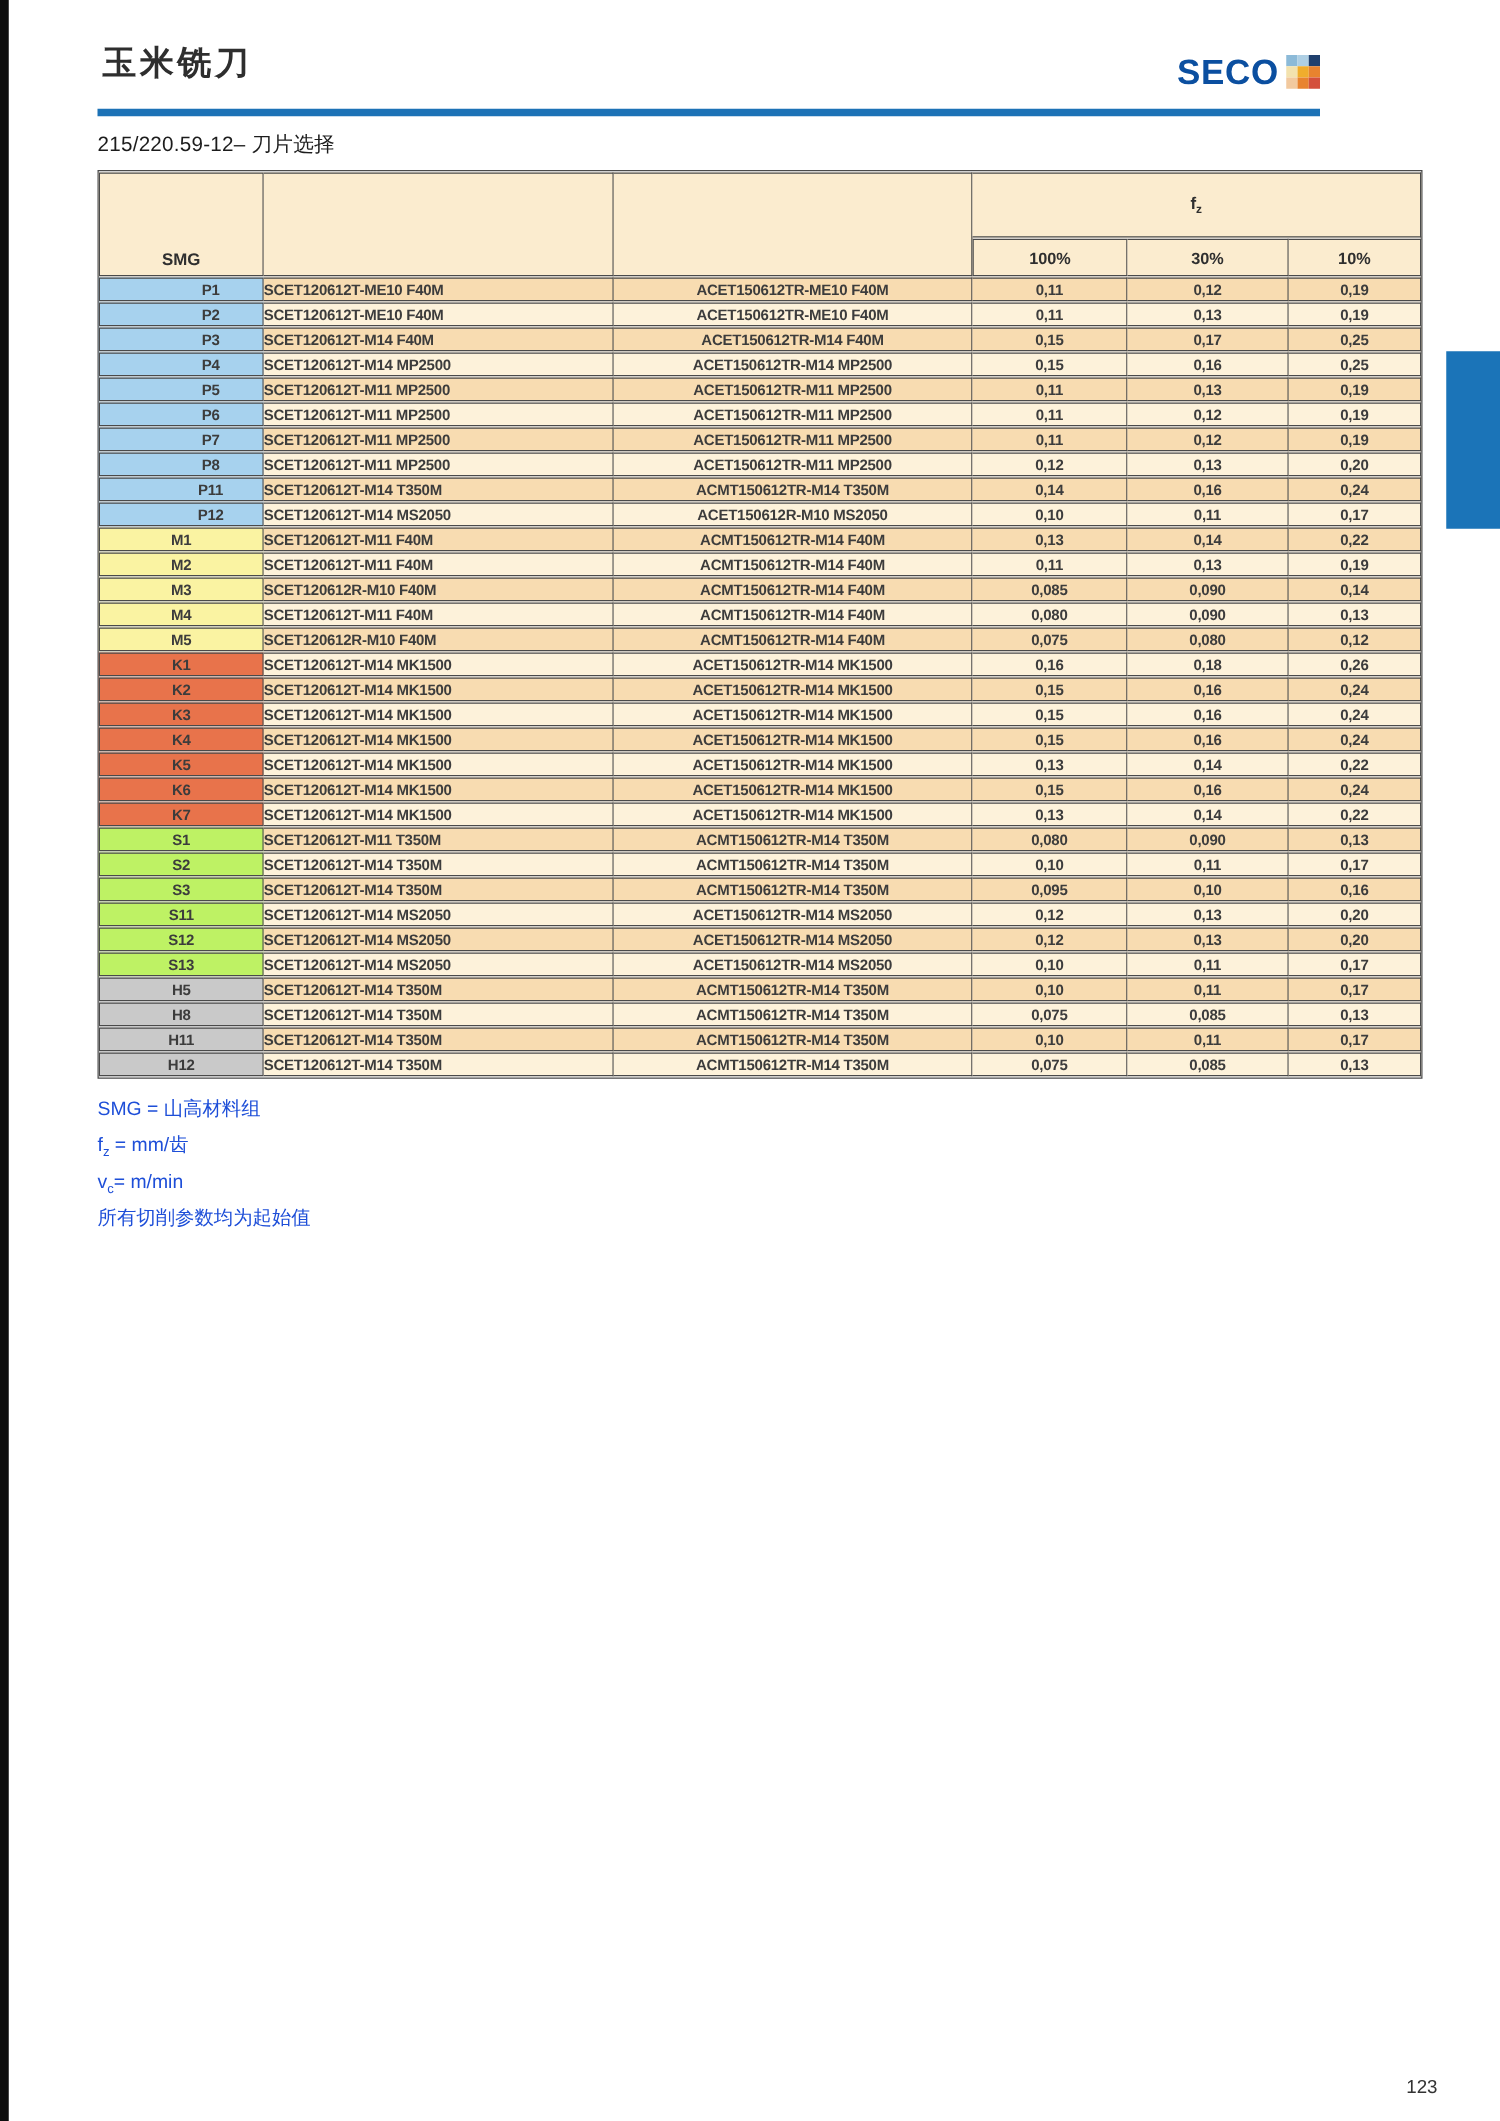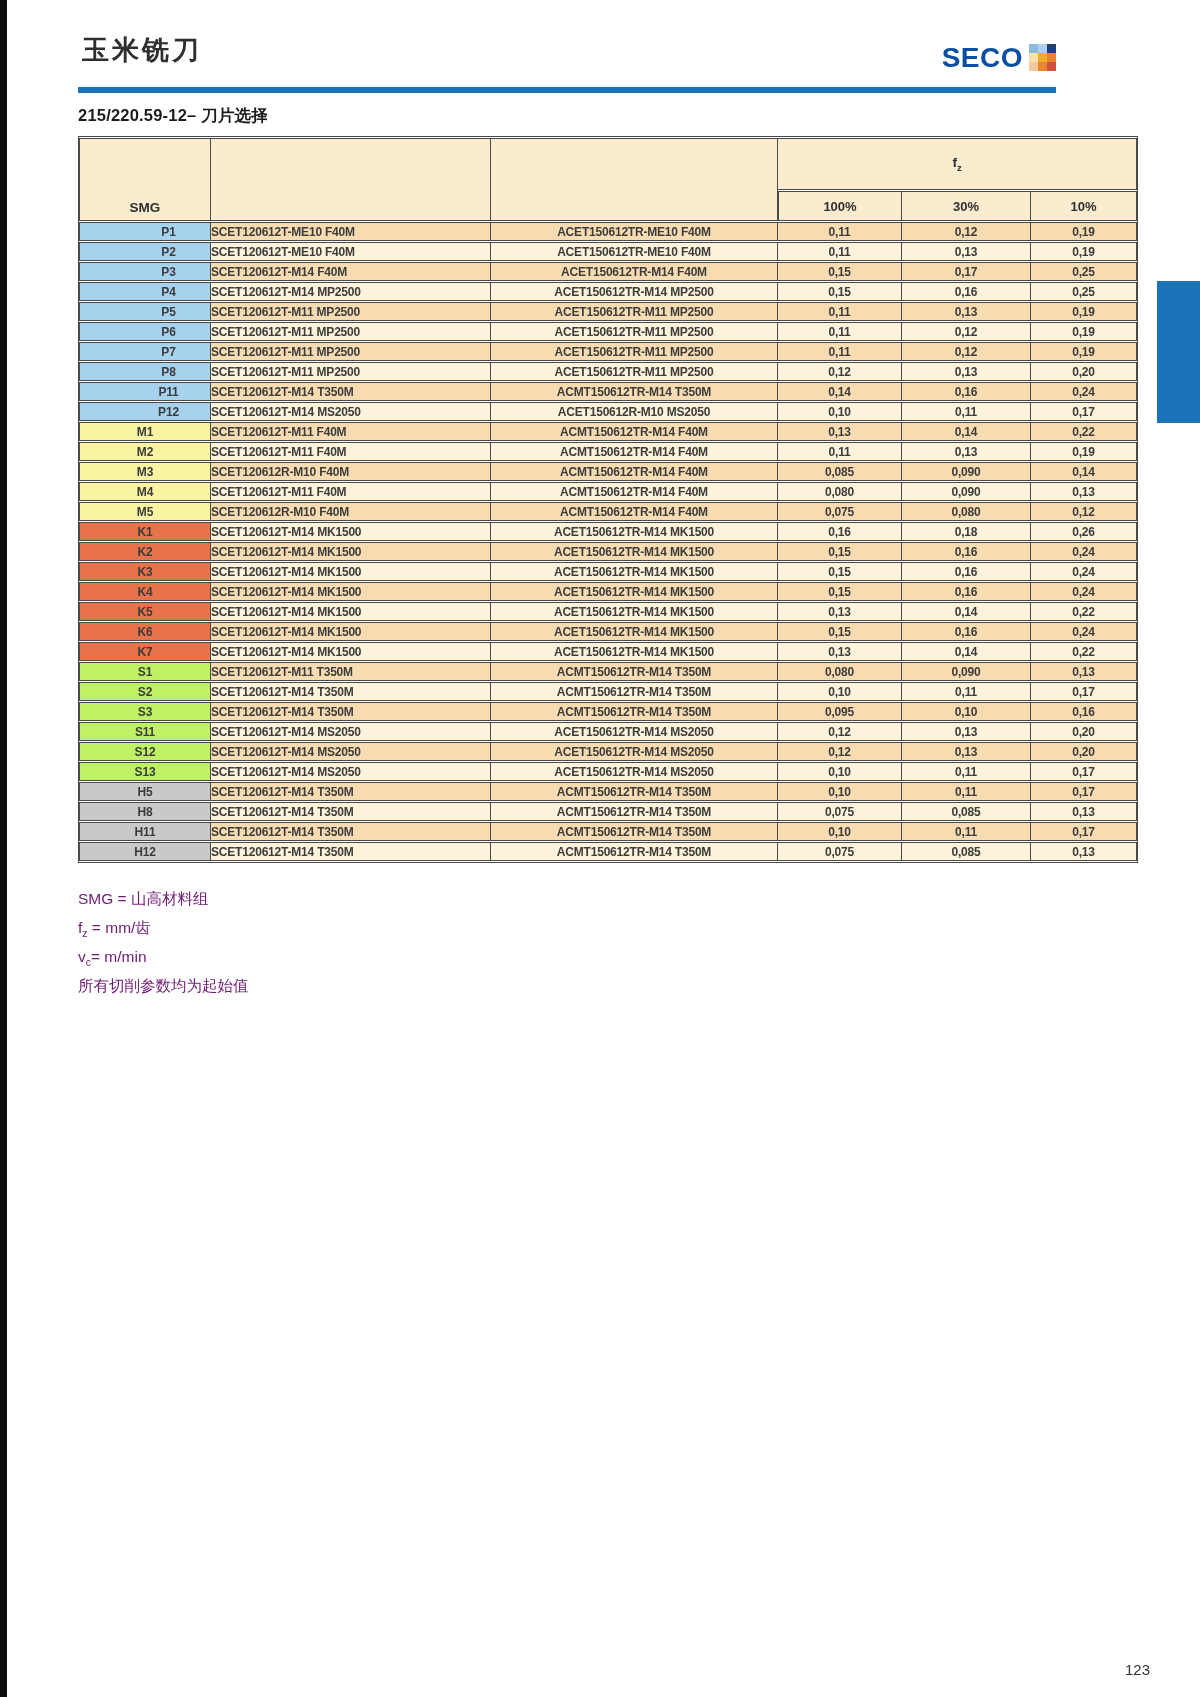--- a/index.html
+++ b/index.html
@@ -17,21 +17,21 @@
     margin:0; padding-left:4px; font-family:"DejaVu Serif", serif;
     font-size:27px; font-weight:700; color:#2e2e2e; letter-spacing:3px;
   }
   .logo { display:flex; gap:6px; margin-top:12px; }
   .logo-text { font-size:28px; font-weight:900; color:#0b4fa0; letter-spacing:0.5px; line-height:1; }
   .logo-squares { display:grid; grid-template-columns:repeat(3,9px); grid-auto-rows:9px; }
   .logo-squares div { width:9px; height:9px; }
 
   .rule { height:6px; background:#1c72b6; margin-top:1px; }
 
-  .section-title { margin:12px 0 9px 0; font-size:16.5px; font-weight:700; color:#1c1c1c; letter-spacing:0.2px; }
+  .section-title { margin:12px 0 9px 0; font-size:16.5px; font-weight:400; color:#1c1c1c; letter-spacing:0.2px; }
 
   table.insert-table {
     border-collapse:separate; border-spacing:0 1px; width:1058px;
     table-layout:fixed; border:1px solid #4a4a4a; background:#ffffff;
   }
   .insert-table th, .insert-table td {
     border-top:1px solid #4a4a4a; border-bottom:1px solid #4a4a4a; border-right:1px solid #4a4a4a;
     overflow:hidden; white-space:nowrap;
   }
   .insert-table tr > th:first-child, .insert-table tr > td:first-child { border-left:1px solid #4a4a4a; }
@@ -49,21 +49,21 @@
   td.v   { text-align:center; }
 
   tr.dark  td.plain { background:#f8dcb1; }
   tr.light td.plain { background:#fdf2da; }
   tr.gP td.smg { background:#a7d2ee;padding-left:47px; }
   tr.gM td.smg { background:#faf3a2; }
   tr.gK td.smg { background:#e8734b; }
   tr.gS td.smg { background:#bef264; }
   tr.gH td.smg { background:#c9c9c9; }
 
-  .footnotes { margin-top:24px; font-size:15.5px; color:#701a75; line-height:24px; }
+  .footnotes { margin-top:13px; font-size:15.5px; color:#1d4ed8; line-height:24px; }
   .footnotes sub { font-size:10.5px; }
 
   .page-number { position:absolute; right:50px; bottom:19px; font-size:15px; color:#333333; }
 </style>
 </head>
 <body>
 
 <div class="left-strip"></div>
 <div class="side-tab"></div>
 

